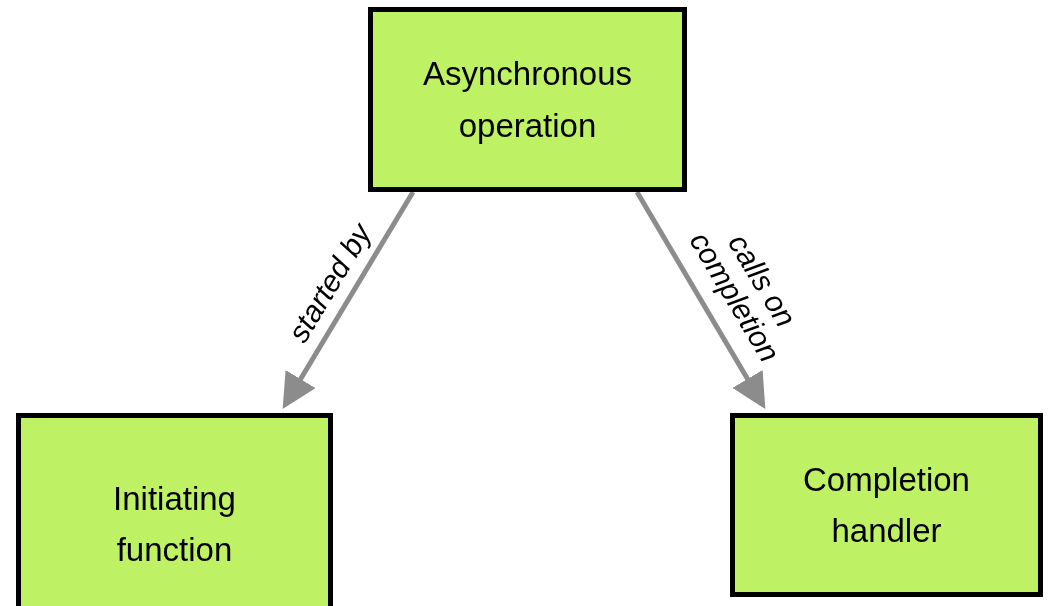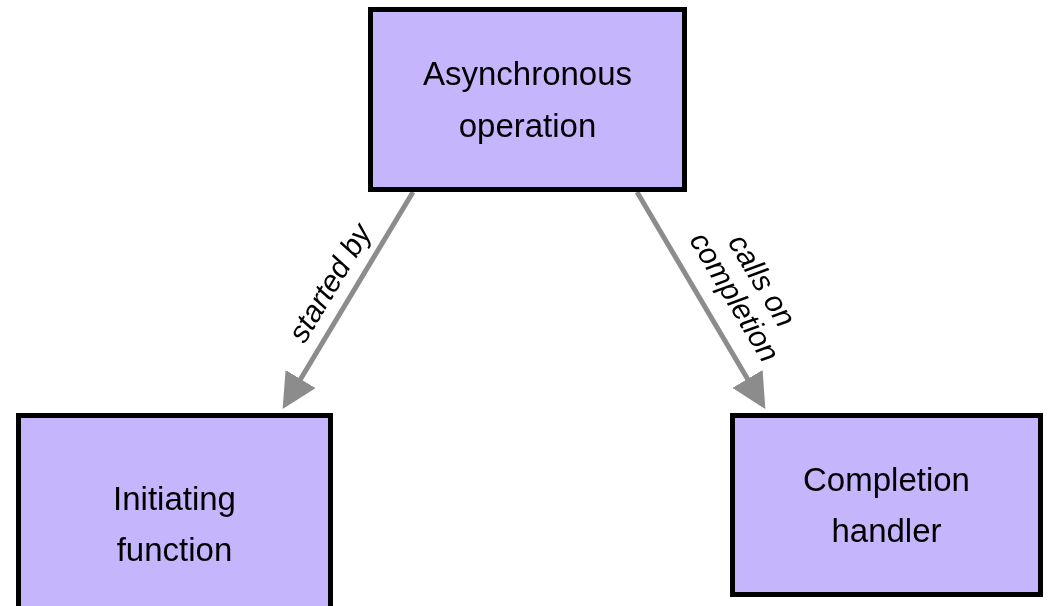--- a/index.html
+++ b/index.html
@@ -7,21 +7,21 @@
   .canvas {
     position: relative;
     width: 1052px;
     height: 606px;
     background: #ffffff;
     overflow: hidden;
     font-family: "Liberation Sans", sans-serif;
   }
   .node {
     position: absolute;
-    background: #c4b5fd;
+    background: #bef264;
     border: 5px solid #000000;
     display: flex;
     align-items: center;
     justify-content: center;
     text-align: center;
     font-size: 33px;
     line-height: 1.55;
     color: #000000;
     white-space: pre-line;
   }

